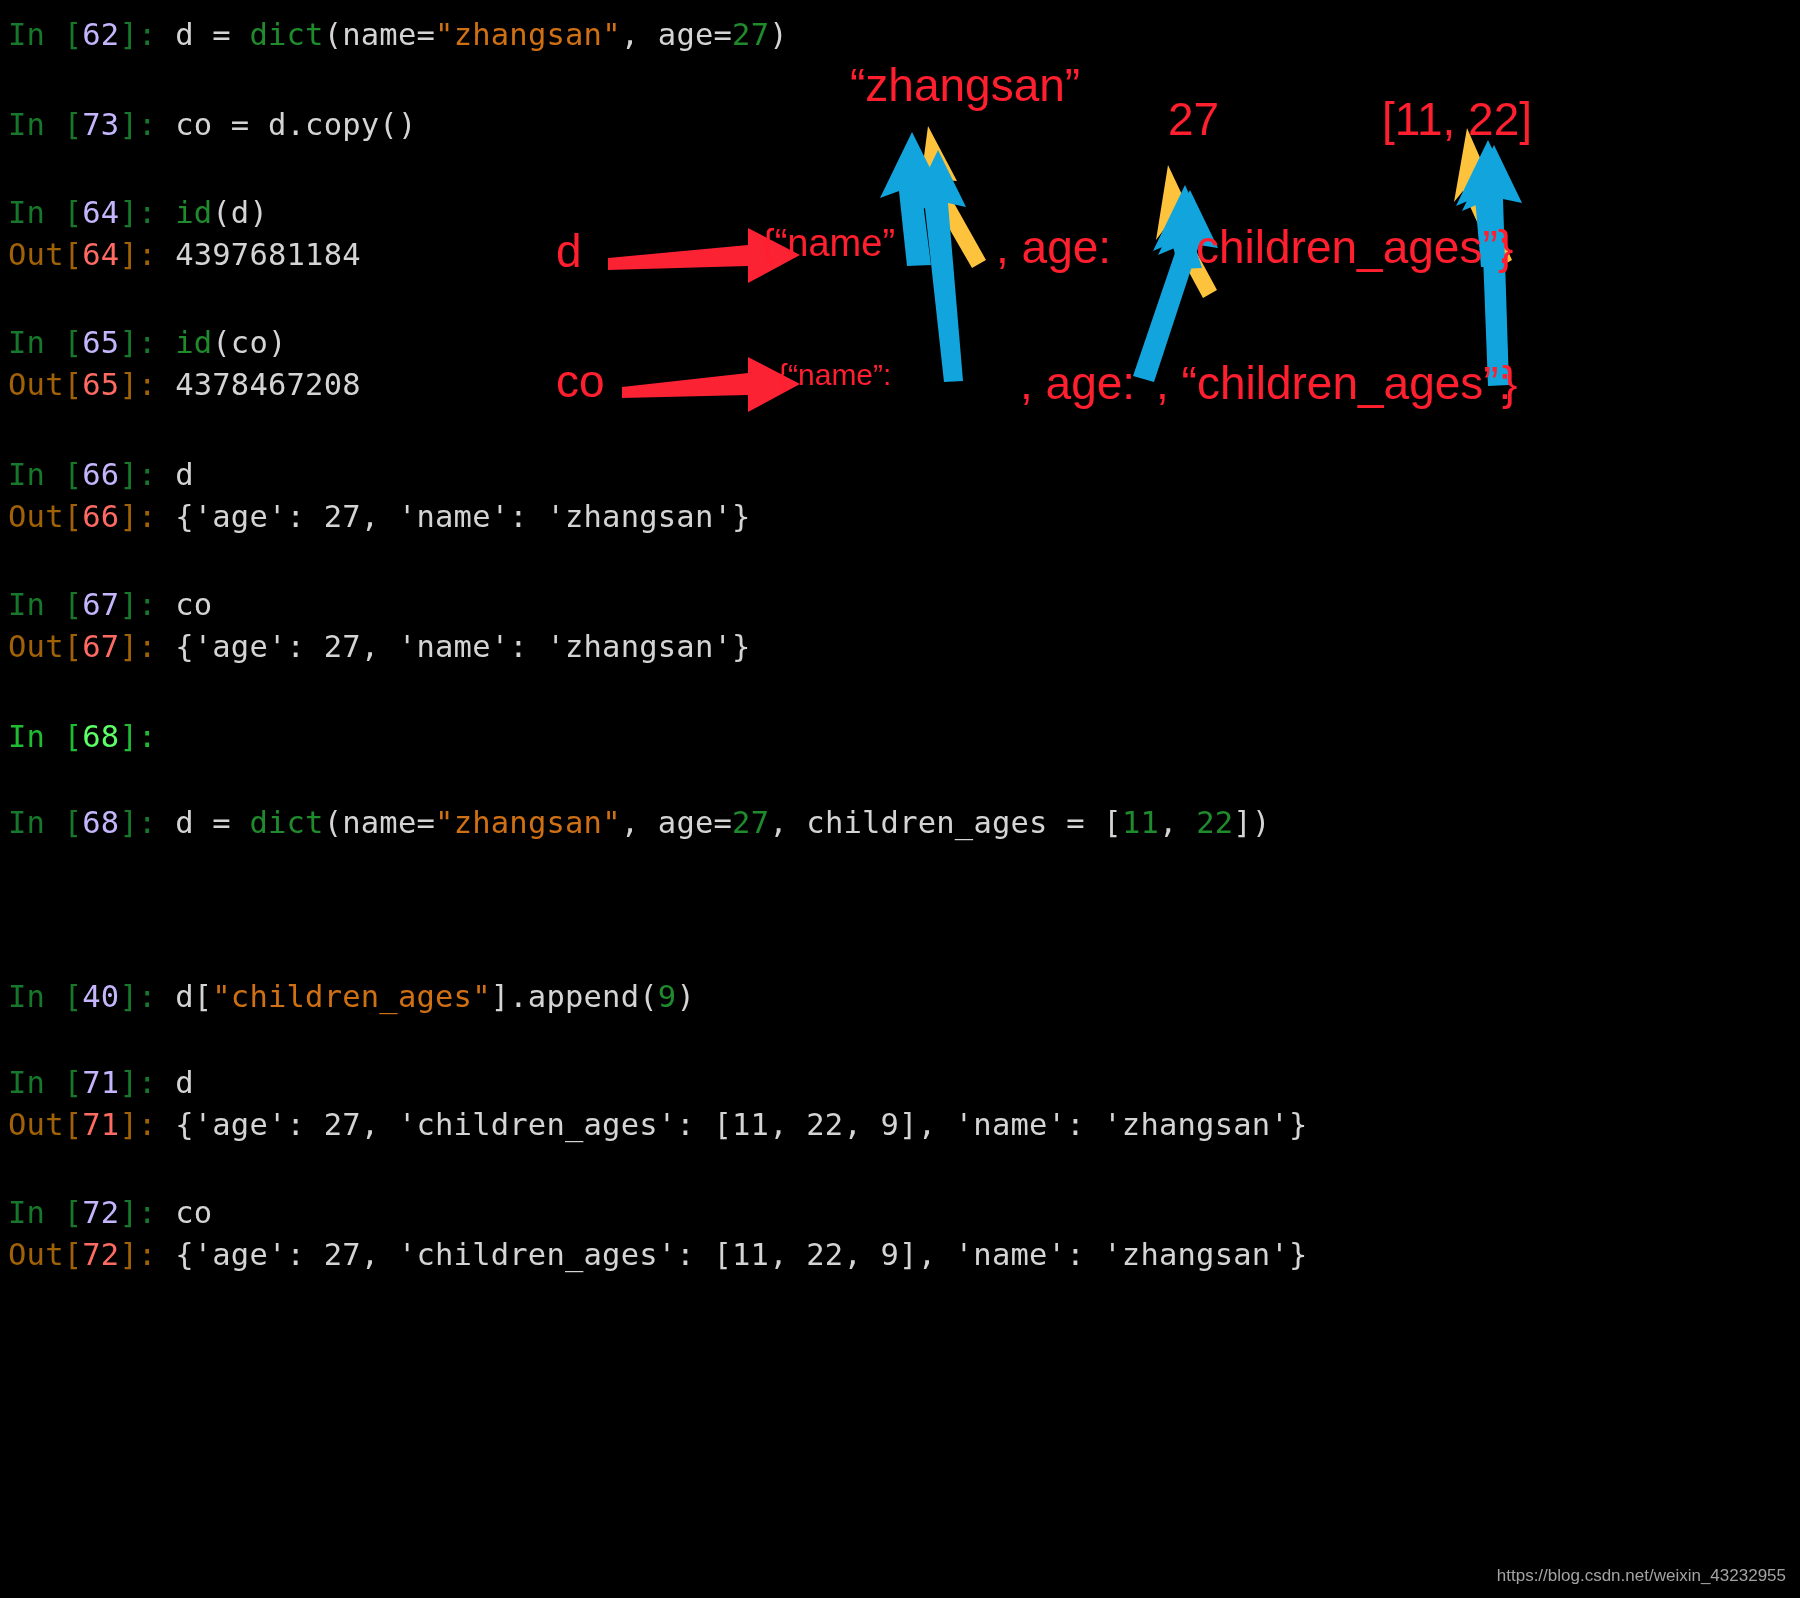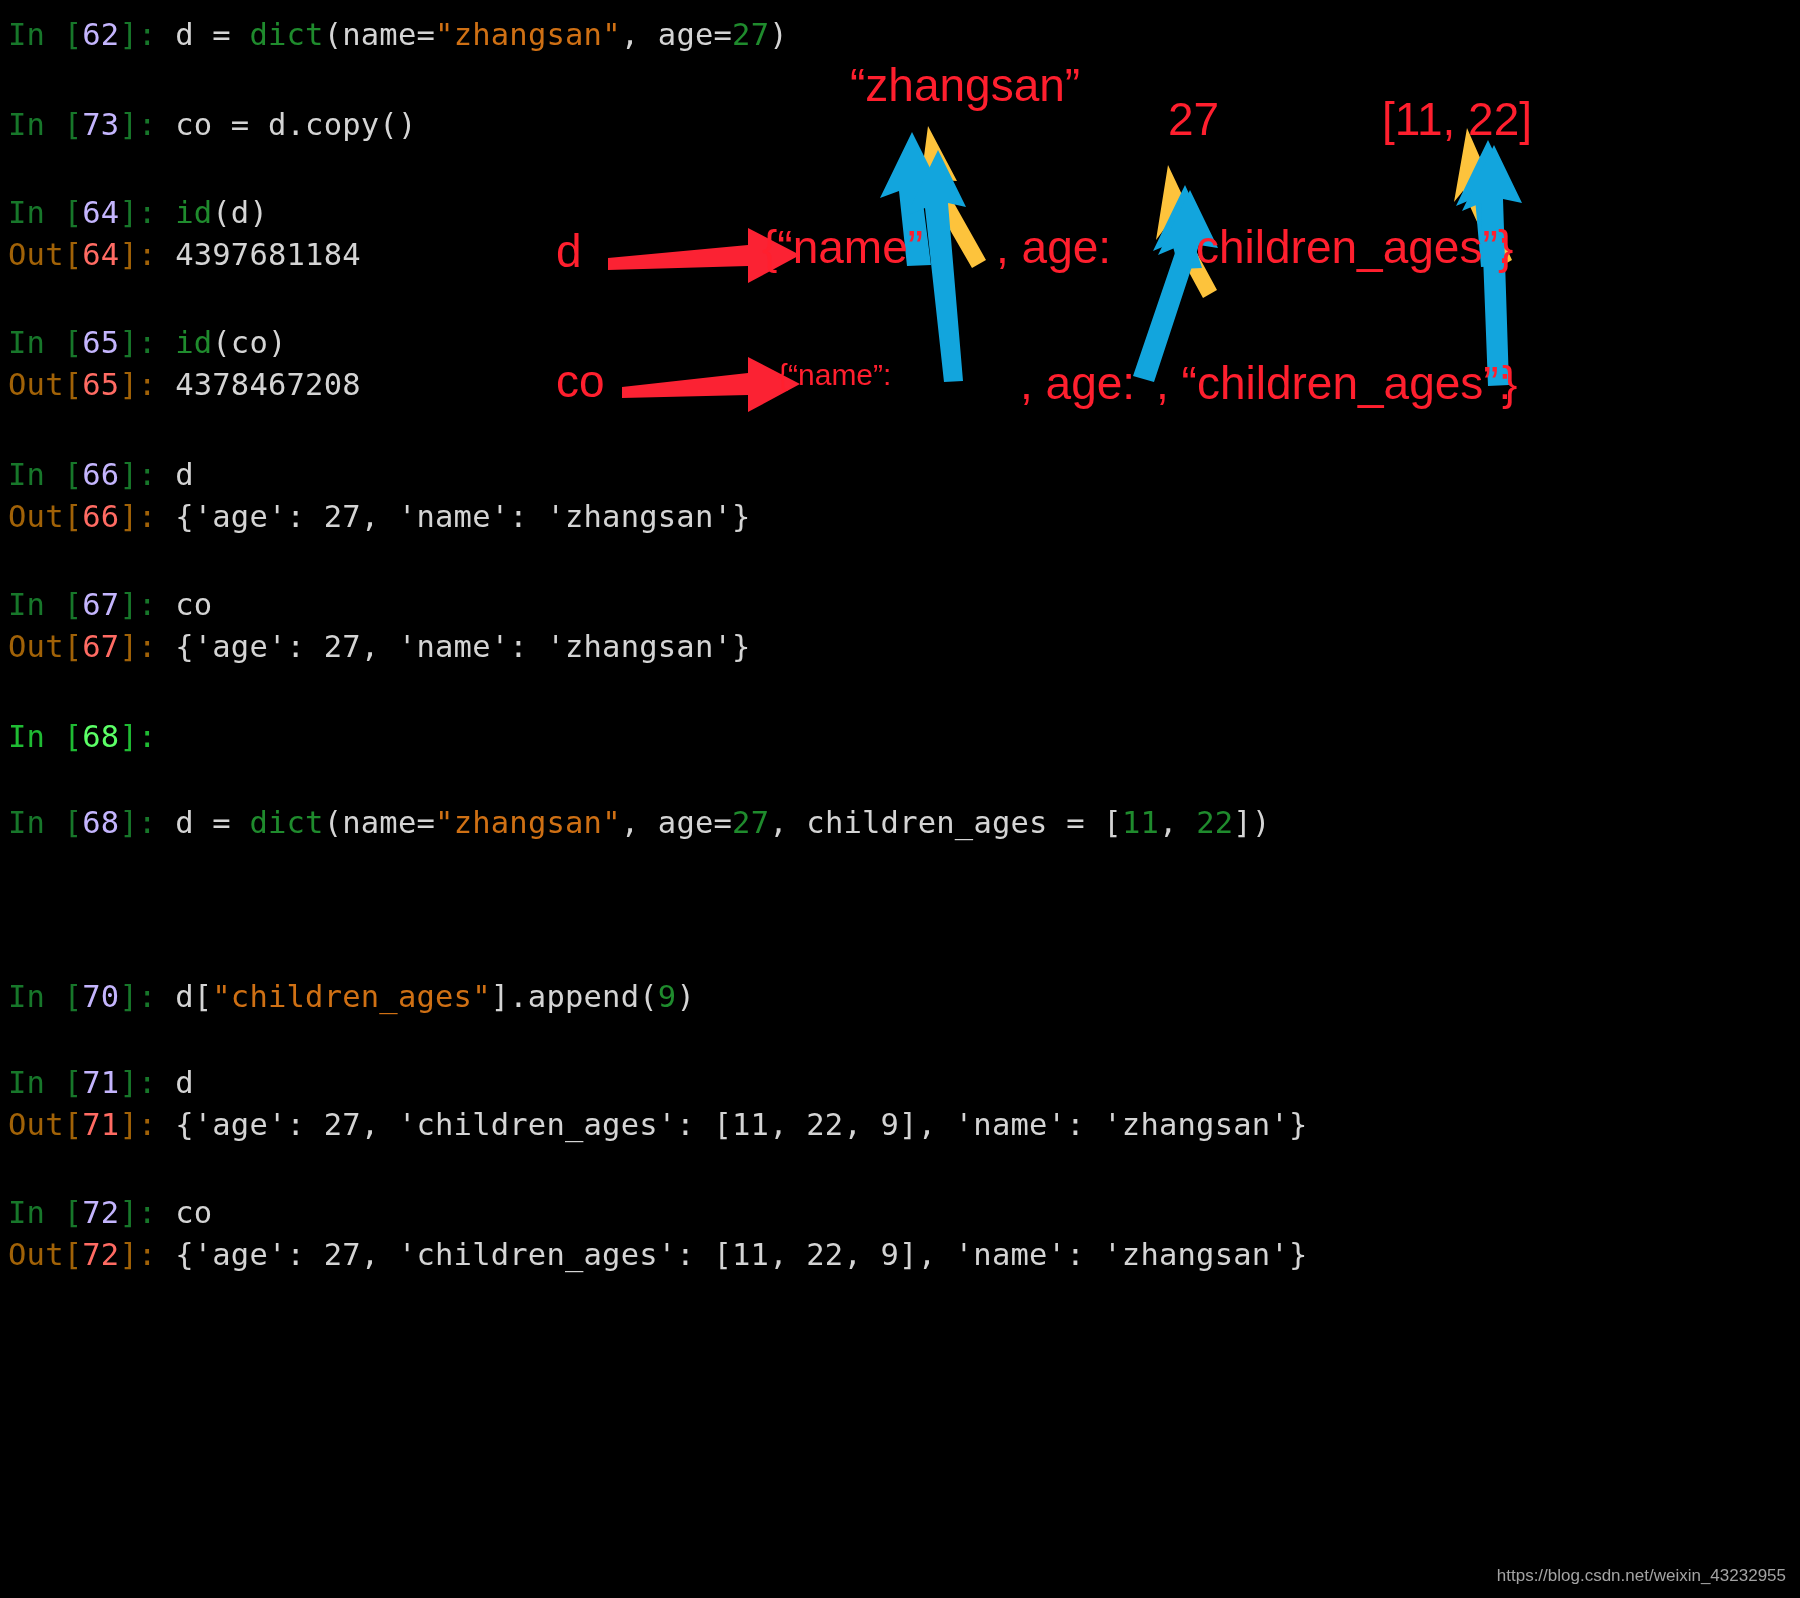--- a/index.html
+++ b/index.html
@@ -109,21 +109,21 @@
 
     <div class="line" style="top:590px"><span class="tok-in">In </span><span class="tok-in">[</span><span class="tok-innum">67</span><span class="tok-in">]</span><span class="tok-in">: </span><span class="tok-plain">co</span></div>
 
     <div class="line" style="top:632px"><span class="tok-out">Out</span><span class="tok-out">[</span><span class="tok-outnum">67</span><span class="tok-out">]</span><span class="tok-out">: </span><span class="tok-plain">{'age': 27, 'name': 'zhangsan'}</span></div>
 
     <div class="line" style="top:722px"><span class="tok-empty-in">In </span><span class="tok-empty-in">[</span><span class="tok-empty-innum">68</span><span class="tok-empty-in">]</span><span class="tok-empty-in">:</span></div>
 
     <div class="line" style="top:808px"><span class="tok-in">In </span><span class="tok-in">[</span><span class="tok-innum">68</span><span class="tok-in">]</span><span class="tok-in">: </span><span class="tok-plain">d = </span><span class="tok-func">dict</span><span class="tok-plain">(name=</span><span class="tok-str">"zhangsan"</span><span class="tok-plain">, age=</span><span class="tok-num">27</span><span class="tok-plain">, children_ages = [</span><span class="tok-num">11</span><span class="tok-plain">, </span><span class="tok-num">22</span><span class="tok-plain">])</span></div>
 
 
-    <div class="line" style="top:982px"><span class="tok-in">In </span><span class="tok-in">[</span><span class="tok-innum">70</span><span class="tok-in">]</span><span class="tok-in">: </span><span class="tok-plain">d[</span><span class="tok-str">"children_ages"</span><span class="tok-plain">].append(</span><span class="tok-num">9</span><span class="tok-plain">)</span></div>
+    <div class="line" style="top:982px"><span class="tok-in">In </span><span class="tok-in">[</span><span class="tok-innum">40</span><span class="tok-in">]</span><span class="tok-in">: </span><span class="tok-plain">d[</span><span class="tok-str">"children_ages"</span><span class="tok-plain">].append(</span><span class="tok-num">9</span><span class="tok-plain">)</span></div>
 
     <div class="line" style="top:1068px"><span class="tok-in">In </span><span class="tok-in">[</span><span class="tok-innum">71</span><span class="tok-in">]</span><span class="tok-in">: </span><span class="tok-plain">d</span></div>
 
     <div class="line" style="top:1110px"><span class="tok-out">Out</span><span class="tok-out">[</span><span class="tok-outnum">71</span><span class="tok-out">]</span><span class="tok-out">: </span><span class="tok-plain">{'age': 27, 'children_ages': [11, 22, 9], 'name': 'zhangsan'}</span></div>
 
     <div class="line" style="top:1198px"><span class="tok-in">In </span><span class="tok-in">[</span><span class="tok-innum">72</span><span class="tok-in">]</span><span class="tok-in">: </span><span class="tok-plain">co</span></div>
 
     <div class="line" style="top:1240px"><span class="tok-out">Out</span><span class="tok-out">[</span><span class="tok-outnum">72</span><span class="tok-out">]</span><span class="tok-out">: </span><span class="tok-plain">{'age': 27, 'children_ages': [11, 22, 9], 'name': 'zhangsan'}</span></div>
 
   </div>
@@ -180,21 +180,21 @@
     <div class="anno-text" style="left:850px; top:62px; font-size:46px;">“zhangsan”</div>
 
     <div class="anno-text" style="left:1168px; top:96px; font-size:46px;">27</div>
 
     <div class="anno-text" style="left:1382px; top:96px; font-size:46px;">[11, 22]</div>
 
     <div class="anno-text" style="left:556px; top:228px; font-size:46px;">d</div>
 
     <div class="anno-text" style="left:556px; top:358px; font-size:46px;">co</div>
 
-    <div class="anno-text" style="left:762px; top:224px; font-size:46px;">{“name”</div>
+    <div class="anno-text" style="left:762px; top:224px; font-size:38px;">{“name”</div>
 
     <div class="anno-text" style="left:996px; top:224px; font-size:46px;">, age:</div>
 
     <div class="anno-text" style="left:1196px; top:224px; font-size:46px;">children_ages”:</div>
 
     <div class="anno-text" style="left:1498px; top:224px; font-size:46px;">}</div>
 
     <div class="anno-text" style="left:778px; top:360px; font-size:30px;">{“name”:</div>
 
     <div class="anno-text" style="left:1020px; top:360px; font-size:46px;">, age:</div>

